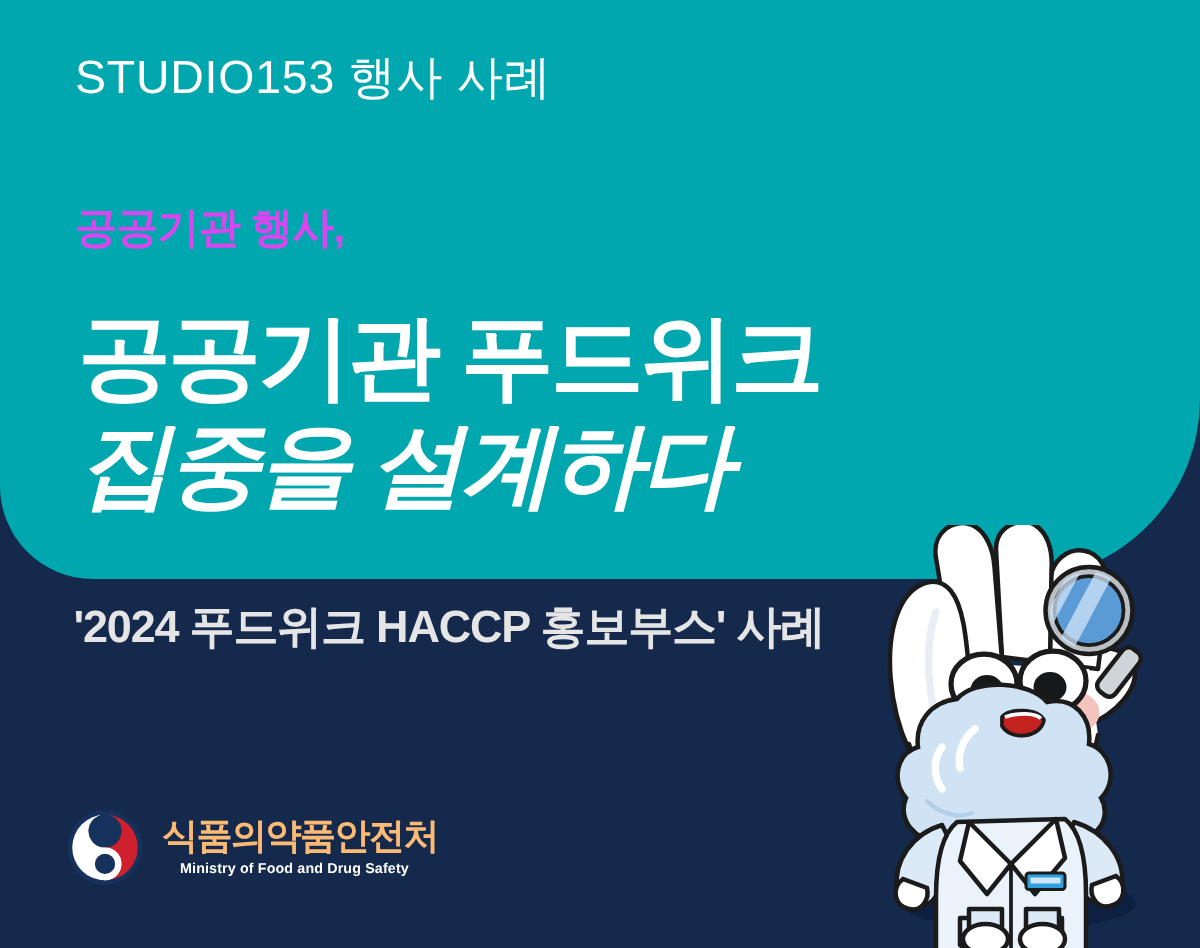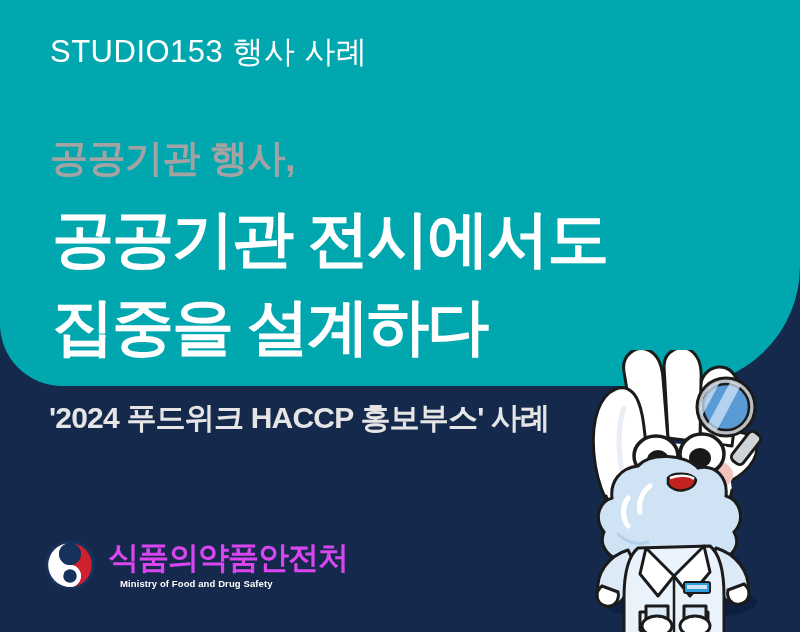--- a/index.html
+++ b/index.html
@@ -36,43 +36,43 @@
     letter-spacing:0.5px;
     color:#ffffff;
     white-space:nowrap;
   }
 
   
   #kicker {
     position:absolute;
     left:50px; top:133px;
     z-index:4;
-    font-size:38px;
+    font-size:28px;
     font-weight:700;
-    color:#a3a3a3;
+    color:#d946ef;
     letter-spacing:-0.5px;
     white-space:nowrap;
   }
 
   
   #headline {
     position:absolute;
     left:52px; top:205px;
     z-index:4;
   }
   .headline-line {
     font-size:62px;
     font-weight:900;
     color:#ffffff;
     line-height:1.1;
     letter-spacing:-2px;
     white-space:nowrap;
     display:block;
   }
-  .headline-line + .headline-line { margin-top:20px; }
+  .headline-line + .headline-line { margin-top:4px;font-style:italic; }
 
   
   #subtitle {
     position:absolute;
     left:49px; top:398px;
     z-index:4;
     font-size:30px;
     font-weight:700;
     color:#e5e5e5;
     letter-spacing:-0.8px;
@@ -84,21 +84,21 @@
     position:absolute;
     left:44px; top:539px;
     z-index:4;
     display:flex;
     align-items:center;
     gap:12px;
   }
   #logo-emblem { width:52px; height:52px; display:block; }
   #logo-text { display:flex; flex-direction:column; justify-content:center; }
   #logo-ko {
-    font-size:31px; font-weight:700; color:#d946ef;
+    font-size:24px; font-weight:700; color:#fdba74;
     letter-spacing:-1px; line-height:1.1; white-space:nowrap;
   }
   #logo-en {
     font-size:9.5px; font-weight:700; color:#ffffff;
     letter-spacing:0.1px; margin-top:3px; white-space:nowrap;margin-left:12px;
   }
 
   
   #mascot {
     position:absolute;
@@ -113,21 +113,21 @@
 
 <div id="poster">
 
   <div id="teal-panel"></div>
 
   <div id="eyebrow">STUDIO153 행사 사례</div>
 
   <div id="kicker">공공기관 행사,</div>
 
   <div id="headline">
-    <span class="headline-line">공공기관 전시에서도</span>
+    <span class="headline-line">공공기관 푸드위크</span>
     <span class="headline-line">집중을 설계하다</span>
   </div>
 
   <div id="subtitle">'2024 푸드위크 HACCP 홍보부스' 사례</div>
 
   <div id="logo">
     <span>
       <svg id="logo-emblem" viewBox="0 0 100 100" aria-hidden="true">
         <circle cx="50" cy="50" r="48" fill="#16325c"></circle>
         <path d="M50 8 A42 42 0 0 1 50 92 A21 21 0 0 1 50 50 A21 21 0 0 0 50 8 Z" fill="#cf2030"></path>

